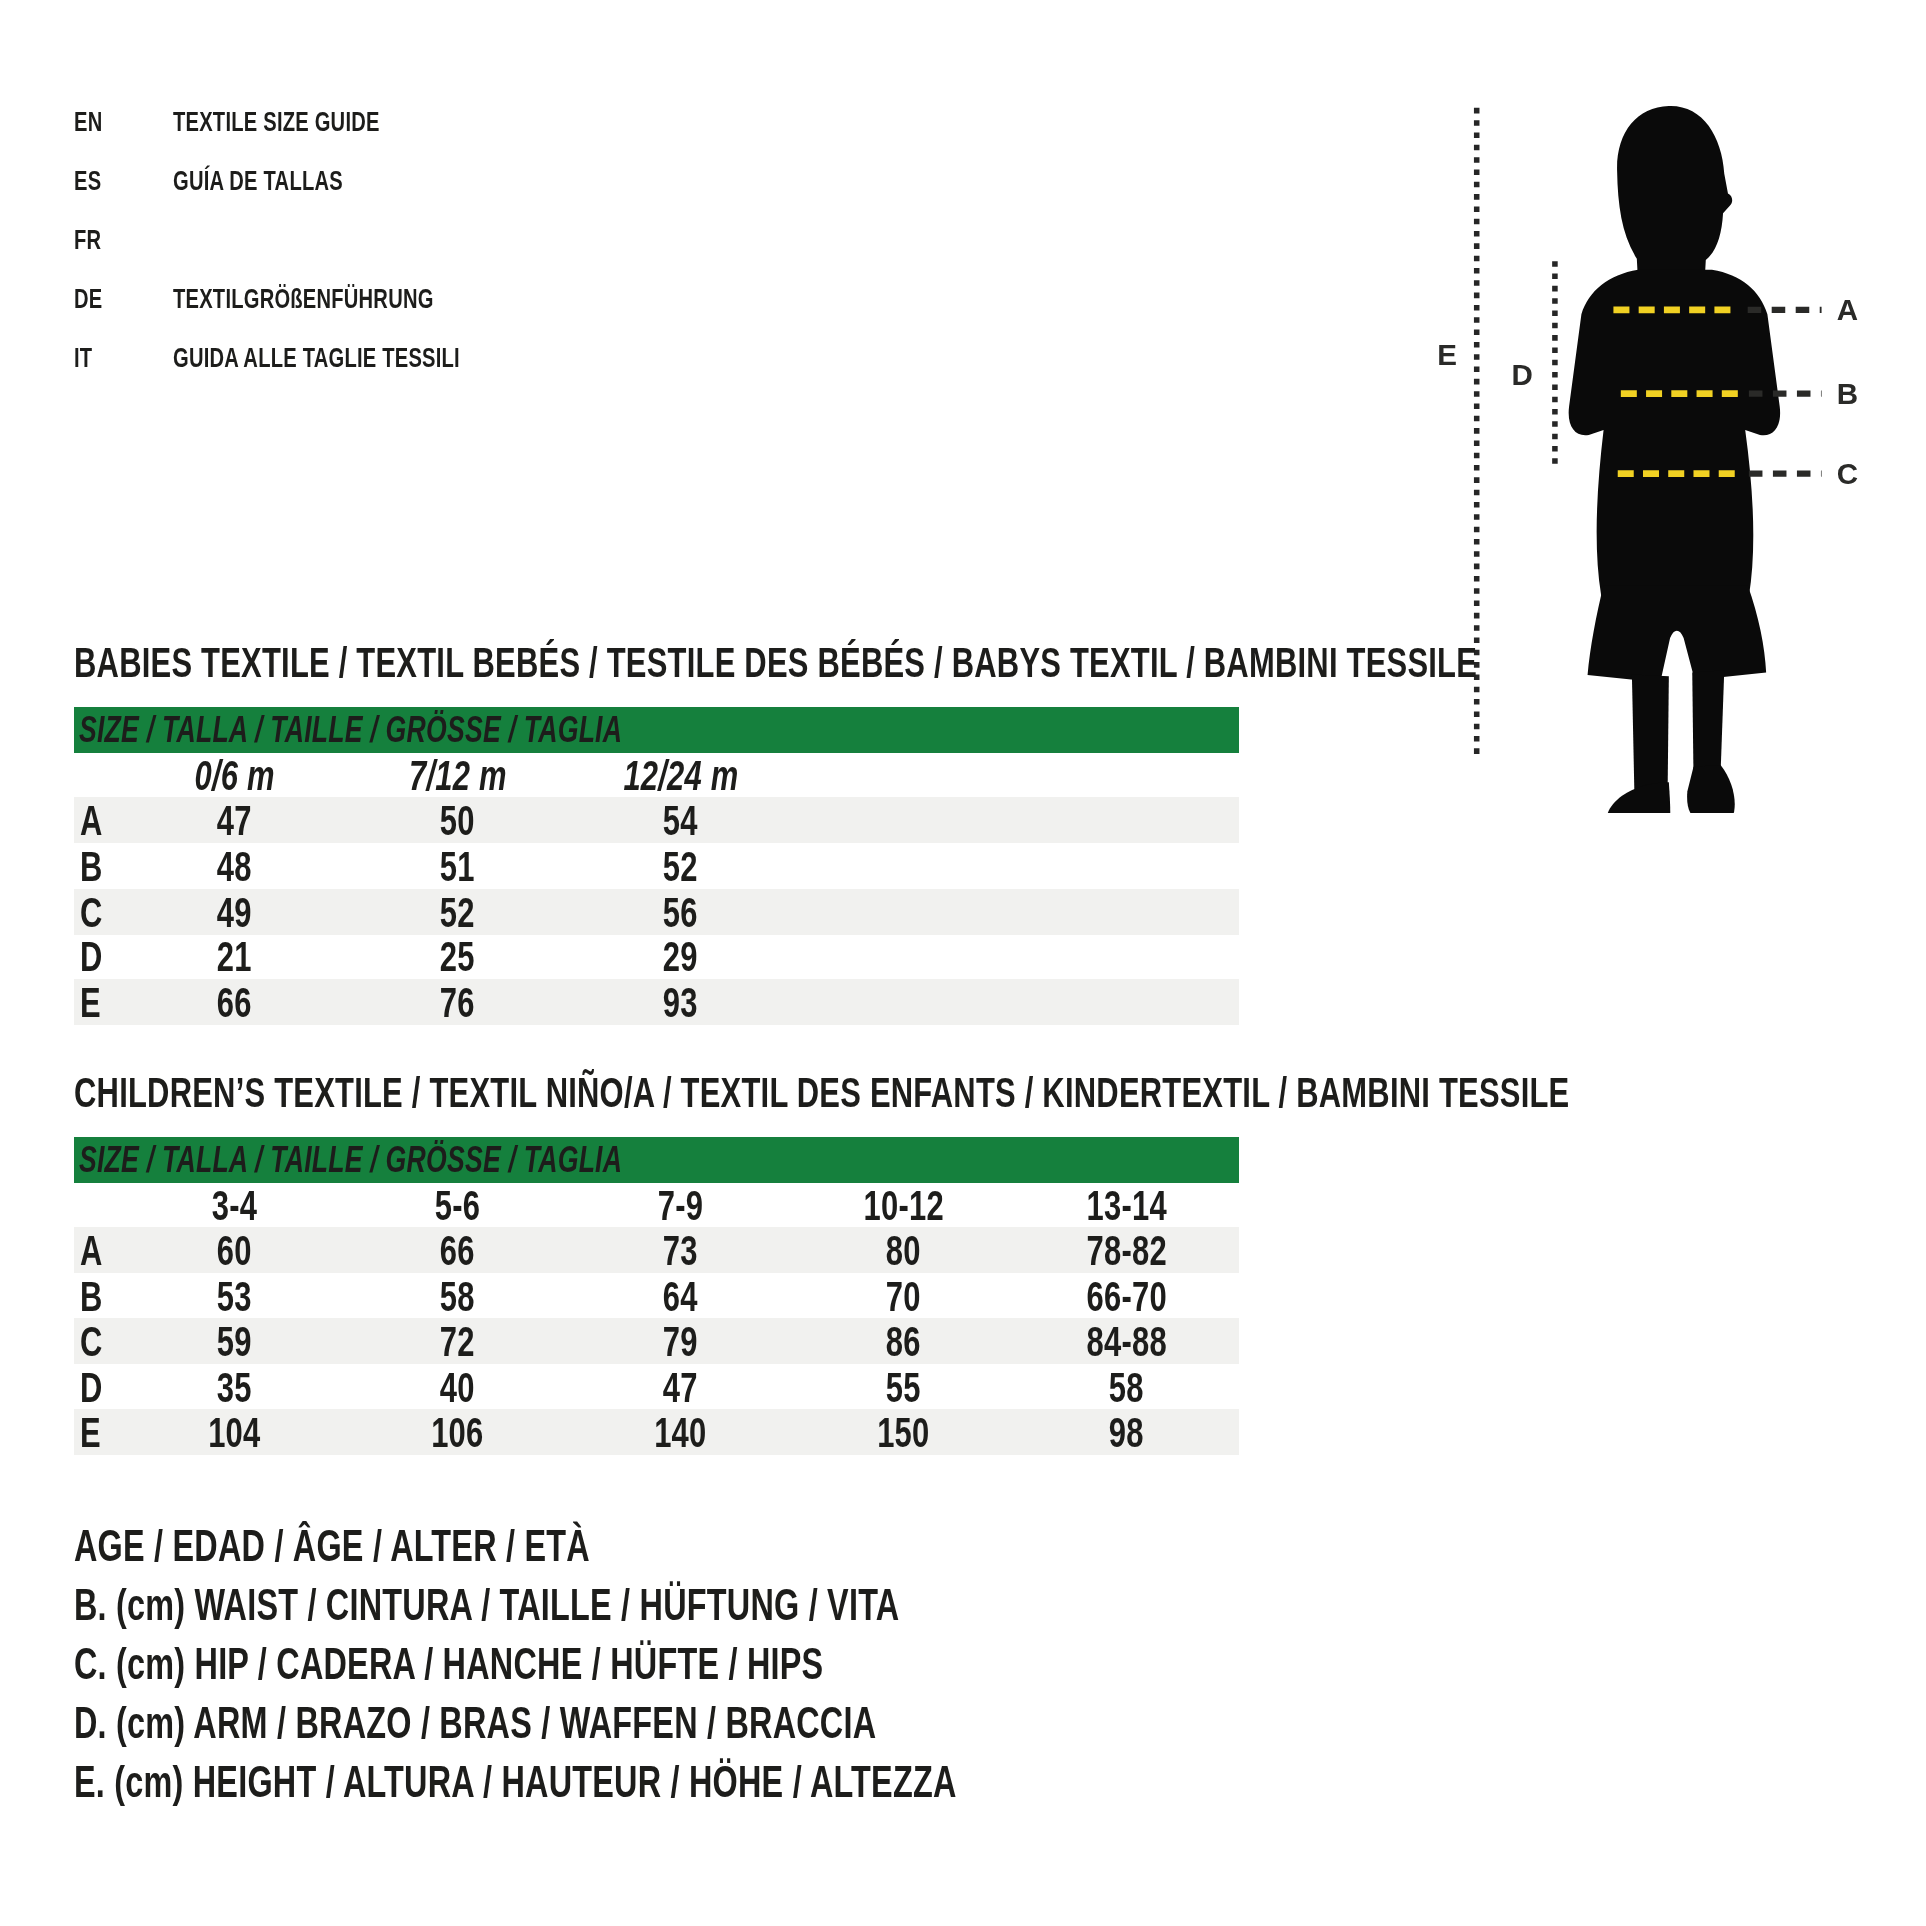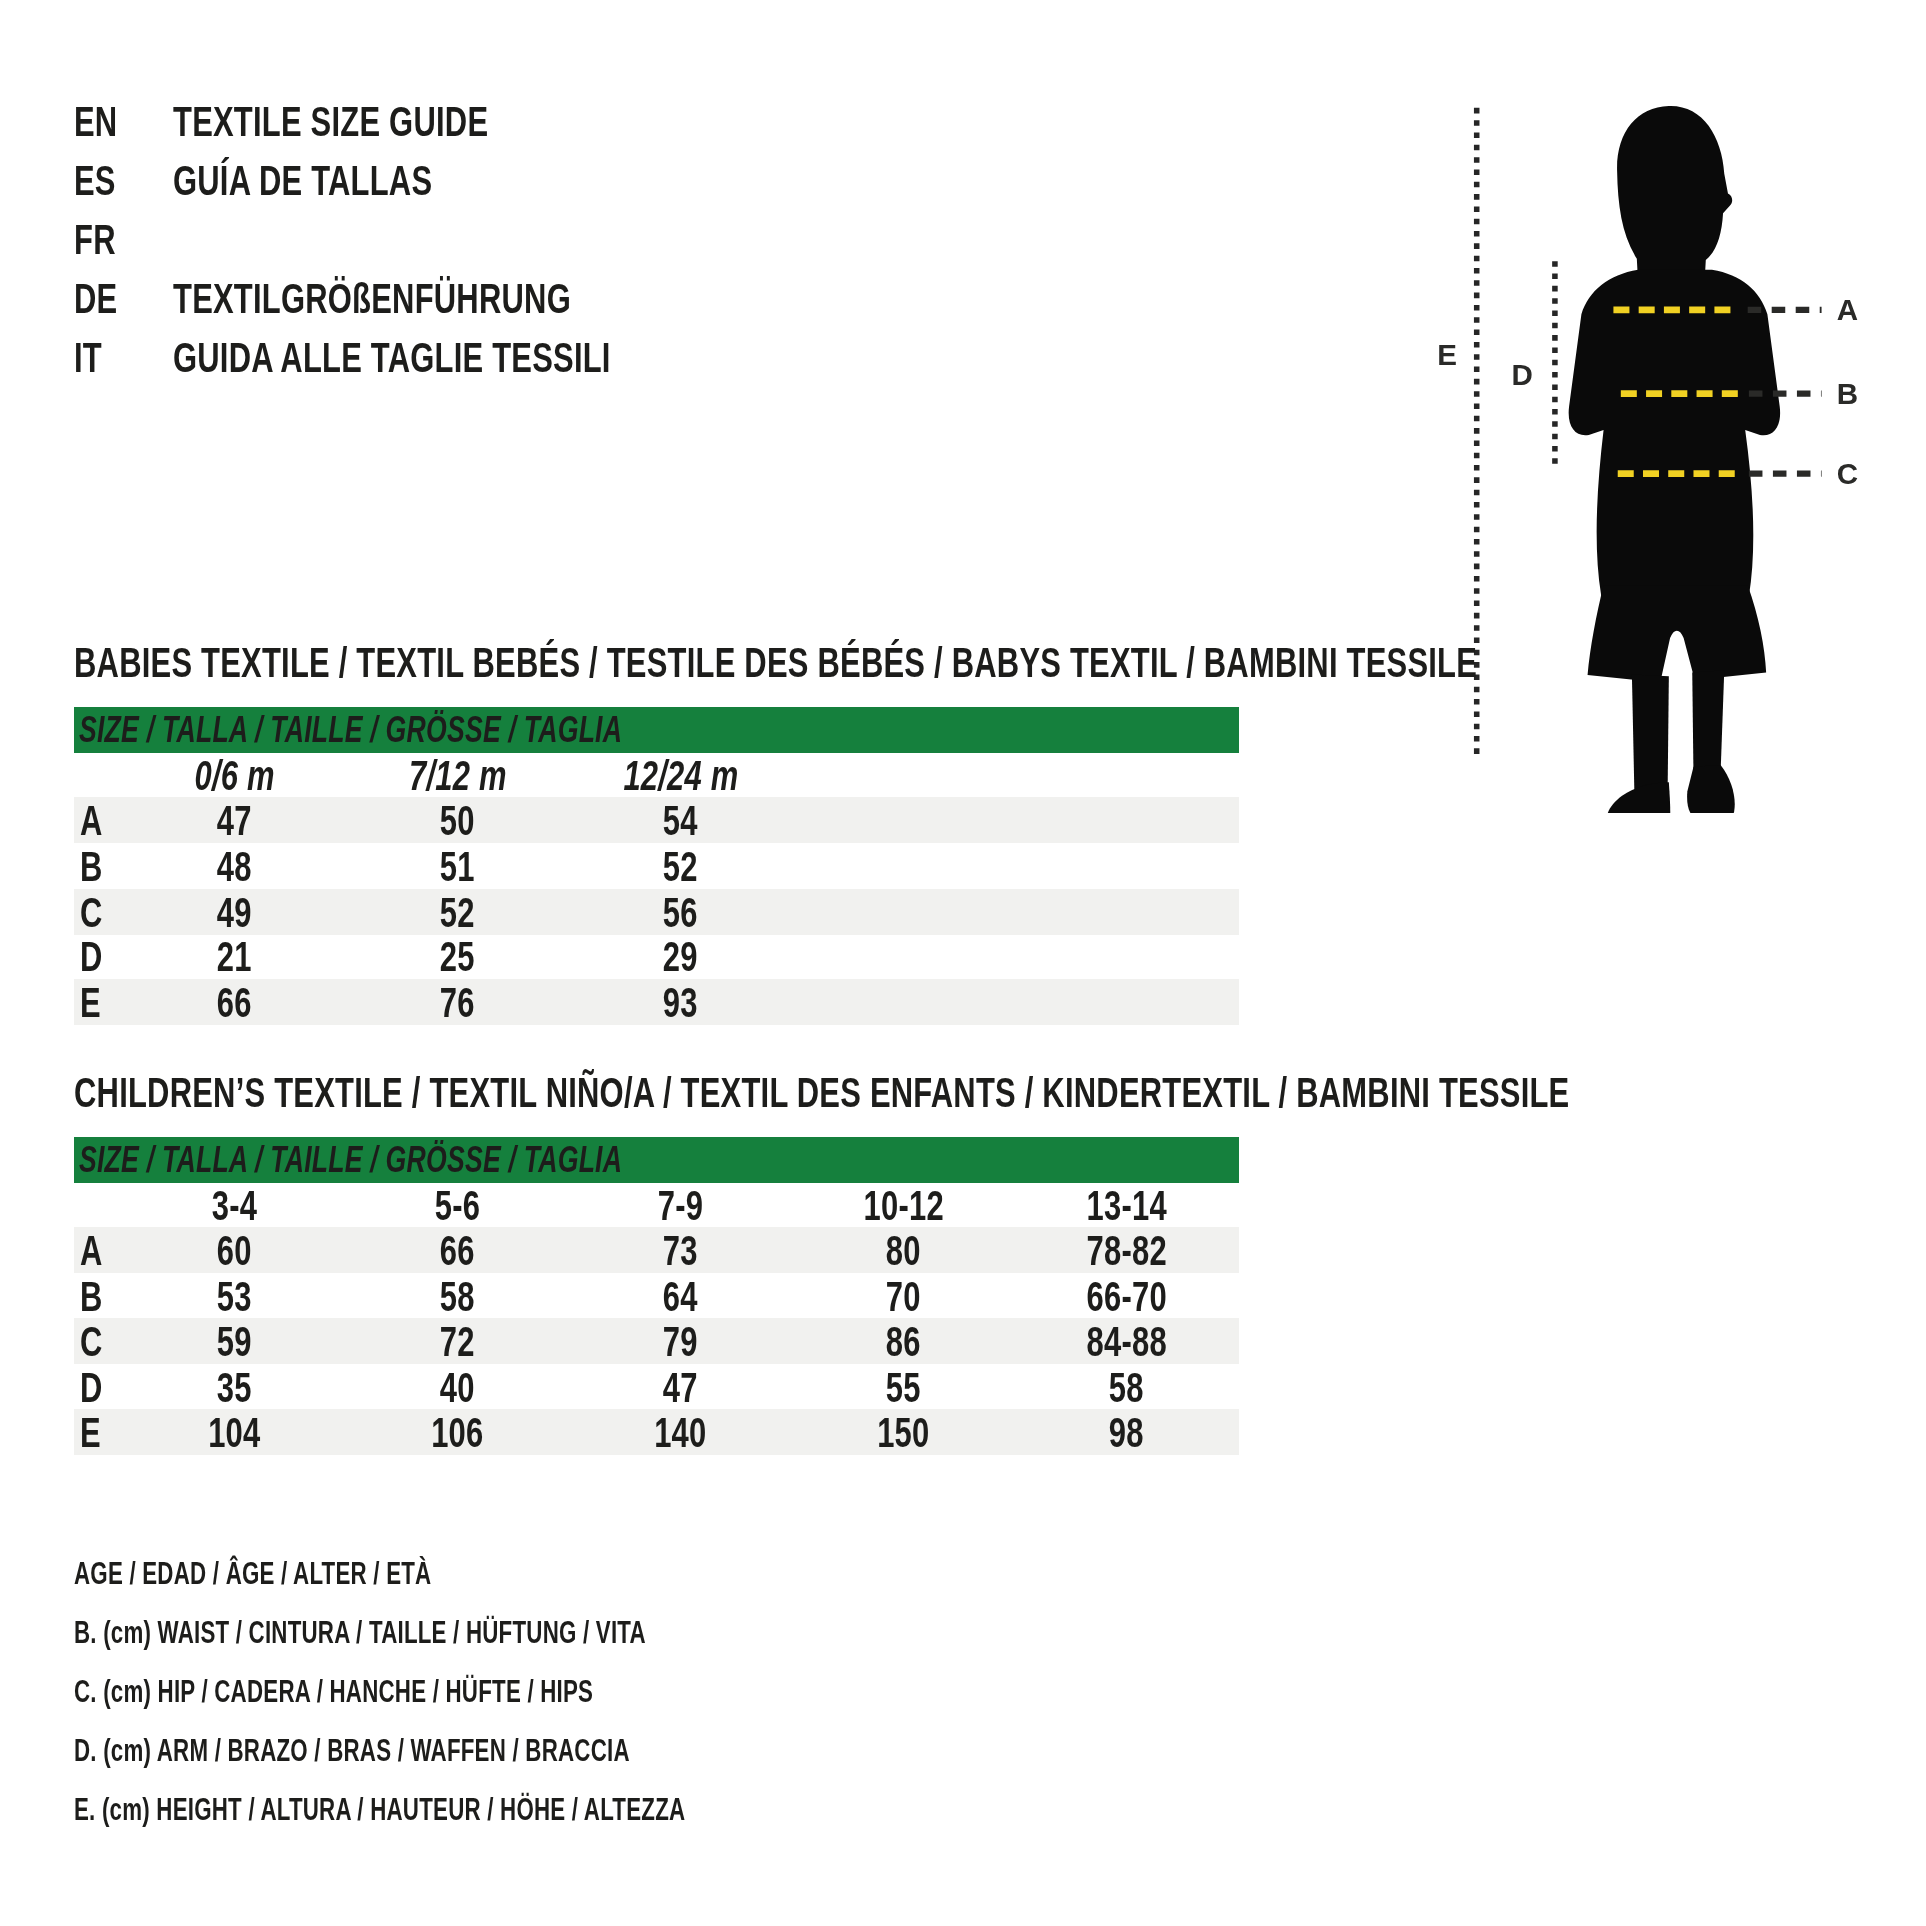--- a/index.html
+++ b/index.html
@@ -16,21 +16,21 @@
     display:inline-block;
     white-space:nowrap;
     transform:scaleX(0.72);
     font-weight:bold;
     letter-spacing:0.3px;
   }
   .ox-l{transform-origin:0 50%;}
   .ox-c{transform-origin:50% 50%;}
 
   
-  #lang-block{position:absolute;left:74px;top:92px;font-size:43px;}
+  #lang-block{position:absolute;left:74px;top:92px;font-size:28px;}
   .lang-row{display:flex;height:59px;line-height:59px;}
   .lang-code{width:99px;flex:0 0 99px;}
   .lang-title{flex:1 1 auto;}
 
   
   #figure-wrap{position:absolute;left:1405px;top:74px;width:524px;height:739px;}
 
   
   .section-title{position:absolute;left:74px;font-size:43px;line-height:43px;}
   #babies-title{top:641px;}
@@ -51,21 +51,21 @@
     position:absolute;left:74px;width:1165px;height:46px;line-height:46px;
     display:grid;font-size:43px;
   }
   .babies-grid{grid-template-columns:49px 223px 223px 223px 1fr;}
   .children-grid{grid-template-columns:49px 223px 223px 223px 223px 223px 1fr;}
   .trow.shade{background:#f1f1ef;}
   .cell{text-align:center;overflow:visible;}
   .cell-label{text-align:left;padding-left:6.2px;}
 
   
-  #legend-block{position:absolute;left:74px;top:1516px;font-size:31px;margin-top:28px;}
+  #legend-block{position:absolute;left:74px;top:1516px;font-size:45px;}
   .legend-line{height:59px;line-height:59px;}
 
   svg text{font-family:"Liberation Sans", sans-serif;}
 </style>
 </head>
 <body>
 
 <div id="page">
 
   <div id="lang-block">

